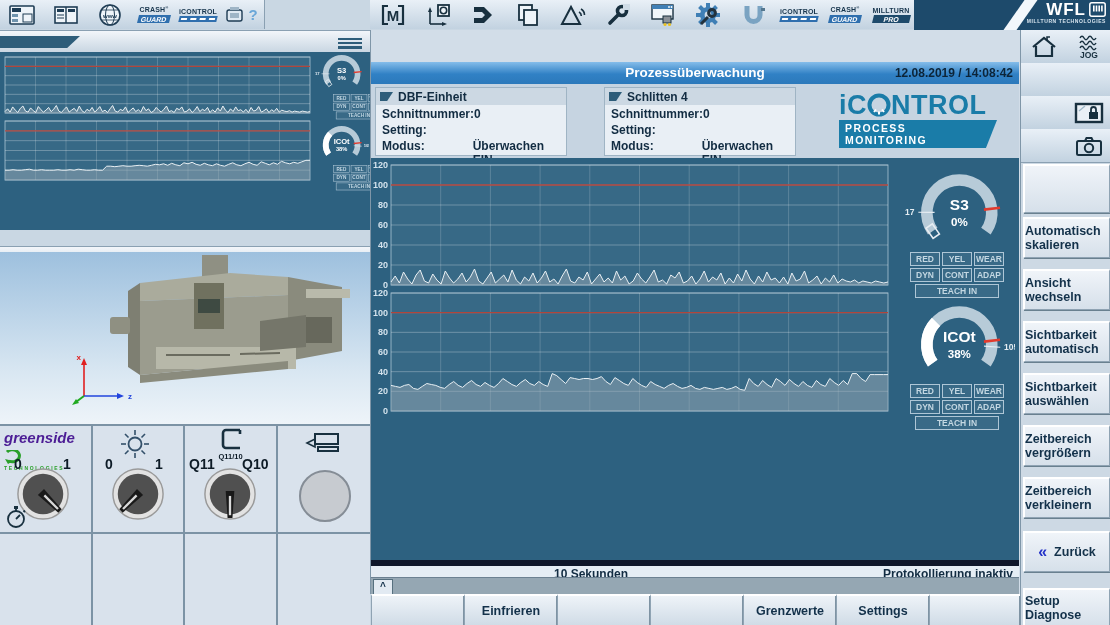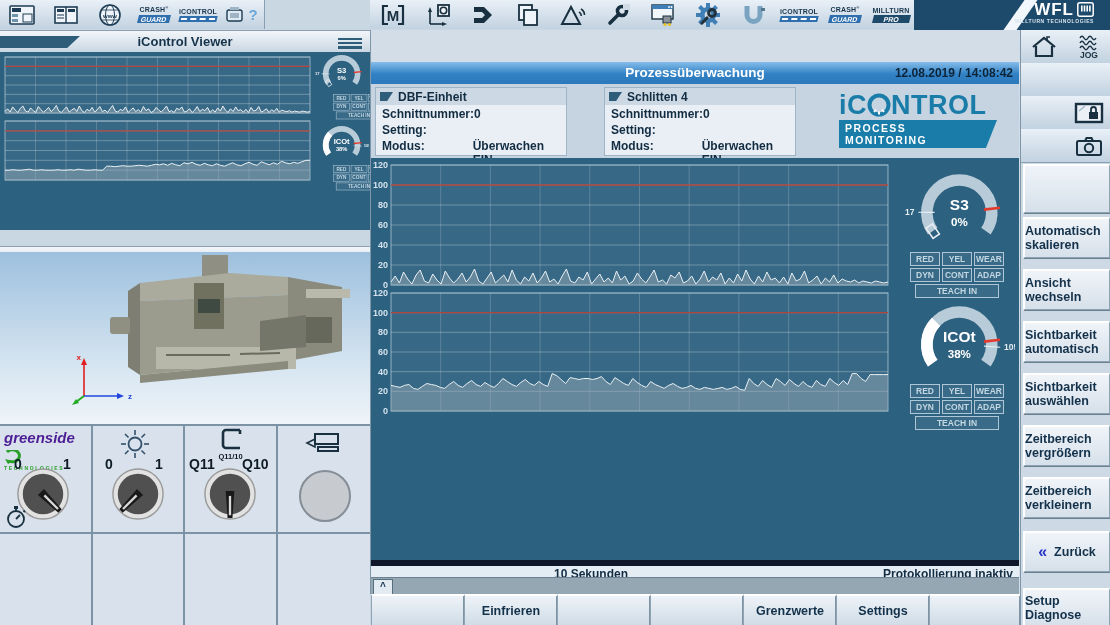--- a/index.html
+++ b/index.html
@@ -4,21 +4,21 @@
 <style>
   body{margin:0;background:#aebfcc}
   #app{position:relative;width:1110px;height:625px;overflow:hidden;background:#c9d7e3;
        font-family:"Liberation Sans",sans-serif;color:#13314a}
   
   #topbar{position:absolute;left:0;top:0;width:1110px;height:30px;background:#c9d7e3;border-bottom:1px solid #8aa0b2}
   .tcell{position:absolute;top:0;height:29px;background:linear-gradient(#e9f0f7,#c2d2e0);
          border-right:1px solid #8aa0b2;display:flex;align-items:center;justify-content:center;gap:1px}
   .tdark{position:absolute;top:0;left:914px;width:196px;height:30px;background:#1d4a6b}
   .tdark .slash{position:absolute;left:100px;top:0;width:13px;height:30px;background:#f2f7fb;transform:skewX(-35deg)}
-  .wfl{position:absolute;right:16px;top:1px;text-align:left}
+  .wfl{position:absolute;right:4px;top:1px;text-align:left}
   .wfl .row{display:flex;align-items:center;gap:3px;justify-content:flex-end}
   .wfl-t{font-size:17px;font-weight:800;color:#fff;letter-spacing:1px;line-height:17px}
   .wfl-s{font-size:5px;color:#d7e4ee;letter-spacing:0.6px;font-weight:700;margin-top:0px}
   .cglogo,.iclogo,.mplogo{text-align:center;line-height:1}
   .cg1,.ic1,.mp1{font-size:7px;font-weight:800;color:#16344c;letter-spacing:0.2px}
   .cg1 sup{font-size:4px}
   .cg2,.mp2{background:#2f6fae;color:#fff;font-size:7px;font-weight:800;padding:0.5px 3px;transform:skewX(-14deg);margin-top:1px}
   .mp2{background:#1d4a6b}
   .ic2{height:6px;background:#2f6fae;transform:skewX(-14deg);margin-top:1px;position:relative}
   .ic2::after{content:"";position:absolute;left:2px;right:2px;top:2px;border-top:2px dashed #fff}
@@ -253,21 +253,20 @@
               </g>
             </svg>
         </div>
         <div class="wfl-s">MILLTURN TECHNOLOGIES</div>
       </div>
     </div>
   </div>
 
   <div class="titlebar" style="top:30px">
     <div class="ribbon"></div>
-    <div class="t">iControl Viewer</div>
     <div class="burger">
         <i></i>
         <i></i>
         <i></i>
       </div>
   </div>
   <div id="lzone"></div>
   <div class="chartbox" style="left:3px;top:54px;width:309px;height:62px"><svg width="309" height="62">
         <rect x="2" y="3" width="305" height="56" fill="rgba(255,255,255,0.05)"></rect>
         <line x1="2" x2="307" y1="59" y2="59" stroke="rgba(255,255,255,0.28)" stroke-width="1"></line>

